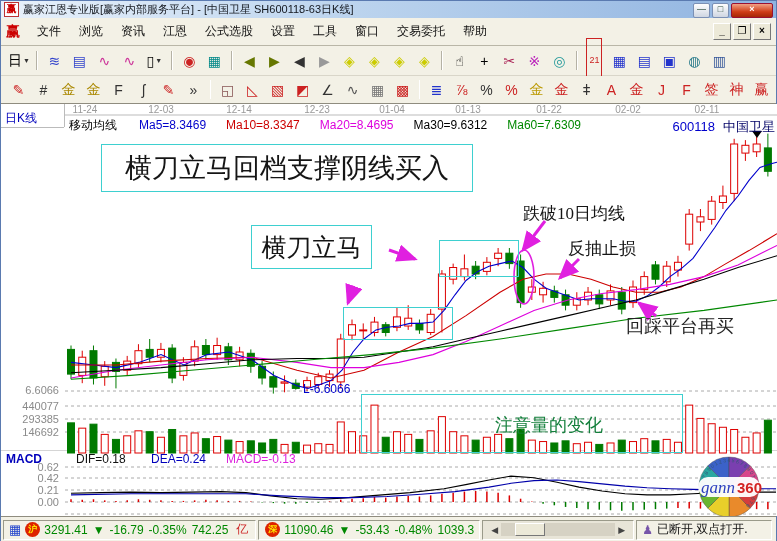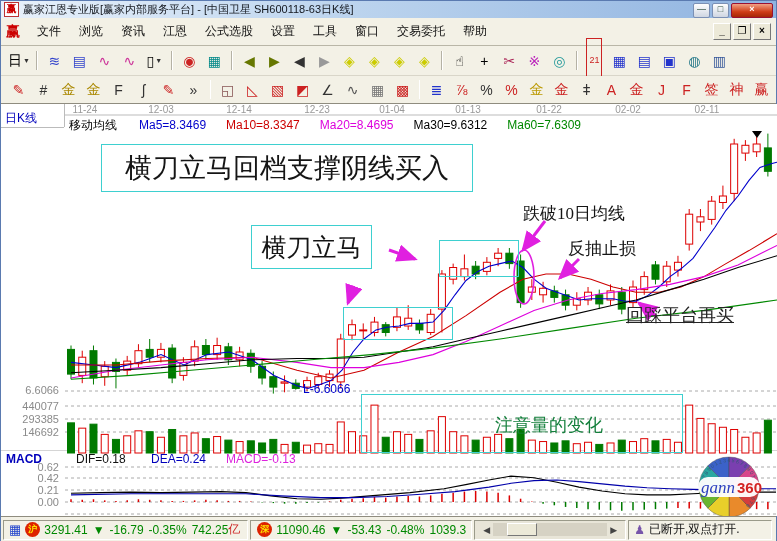--- a/index.html
+++ b/index.html
@@ -54,21 +54,21 @@
   .cyan-box{position:absolute;border:1px solid #3ed0d0;box-sizing:border-box;}
   .anno-serif{font-family:"Liberation Serif","DejaVu Serif",serif;color:#151515;}
   #box-headline{left:100px;top:40px;width:372px;height:48px;display:flex;align-items:center;justify-content:center;font-size:27px;}
   #box-hdlm{left:250px;top:121px;width:121px;height:44px;display:flex;align-items:center;justify-content:center;font-size:25px;}
   #box-cons1{left:342px;top:203px;width:110px;height:33px;}
   #box-cons2{left:438px;top:136px;width:80px;height:37px;}
   #box-vol{left:360px;top:290px;width:322px;height:59px;}
   .anno-text{position:absolute;white-space:nowrap;}
   #anno-break10{left:522px;top:98px;font-size:17px;}
   #anno-rebound{left:567px;top:133px;font-size:17px;}
-  #anno-pullback{left:625px;top:199px;font-size:18px;color:#242424;text-decoration:underline;}
+  #anno-pullback{left:625px;top:210px;font-size:18px;color:#242424;}
   #anno-volnote{left:494px;top:309px;font-size:18px;color:#15803d;}
 
   .axlab{position:absolute;left:0;width:58px;text-align:right;font-size:11px;color:#8a8a8a;}
   #lab-price{top:280px;}
   #lab-vol0{top:296px;} #lab-vol1{top:309px;} #lab-vol2{top:322px;}
   #lab-m0{top:357px;} #lab-m1{top:368px;} #lab-m2{top:380px;} #lab-m3{top:392px;}
   .low-marker{position:absolute;left:302px;top:278px;font-size:12px;color:#0000cc;}
 
   .macd-header{position:absolute;top:348px;left:0;right:0;font-size:12px;}
   .macd-header .h-macd{position:absolute;left:5px;color:#0000bb;font-weight:bold;}
@@ -635,20 +635,23 @@
           <text x="8" y="6" font-size="15" font-weight="bold" fill="#d42222">360</text>
         </g>
       </svg>
 
     <div class="pane-label">日K线</div>
 
     <div class="legend">
       <span class="lg-title">移动均线</span><span id="legend-items"><span class="ma" style="color: rgb(0, 0, 204);">Ma5=8.3469</span><span class="ma" style="color: rgb(204, 0, 0);">Ma10=8.3347</span><span class="ma" style="color: rgb(221, 0, 221);">Ma20=8.4695</span><span class="ma" style="color: rgb(0, 0, 0);">Ma30=9.6312</span><span class="ma" style="color: rgb(0, 136, 0);">Ma60=7.6309</span></span>
     </div>
 
+    <div class="symbol">
+      <span class="code">600118</span><span class="name">中国卫星</span>
+    </div>
 
     <div class="cyan-box anno-serif" id="box-headline">横刀立马回档支撑阴线买入</div>
     <div class="cyan-box anno-serif" id="box-hdlm">横刀立马</div>
     <div class="cyan-box" id="box-cons1"></div>
     <div class="cyan-box" id="box-cons2"></div>
     <div class="cyan-box" id="box-vol"></div>
     <div class="anno-text anno-serif" id="anno-break10">跌破10日均线</div>
     <div class="anno-text anno-serif" id="anno-rebound">反抽止损</div>
     <div class="anno-text anno-serif" id="anno-pullback">回踩平台再买</div>
     <div class="anno-text anno-serif" id="anno-volnote">注意量的变化</div>
@@ -672,21 +675,21 @@
   </div>
 
   <div class="statusbar">
     <span class="seg">
       <span class="grid-ico">▦</span>
       <span class="mkt-badge">沪</span>
       <span class="grn">3291.41</span>
       <span class="grn">▼</span>
       <span class="grn">-16.79</span>
       <span class="grn">-0.35%</span>
-      <span class="grn" style="margin-right:0">742.25</span>
+      <span class="grn" style="margin-right:8px">742.25</span>
       <span class="red-unit">亿</span>
     </span>
     <span class="seg">
       <span class="mkt-badge">深</span>
       <span class="grn">11090.46</span>
       <span class="grn">▼</span>
       <span class="grn">-53.43</span>
       <span class="grn">-0.48%</span>
       <span class="grn" style="margin-right:0">1039.3</span>
     </span>

